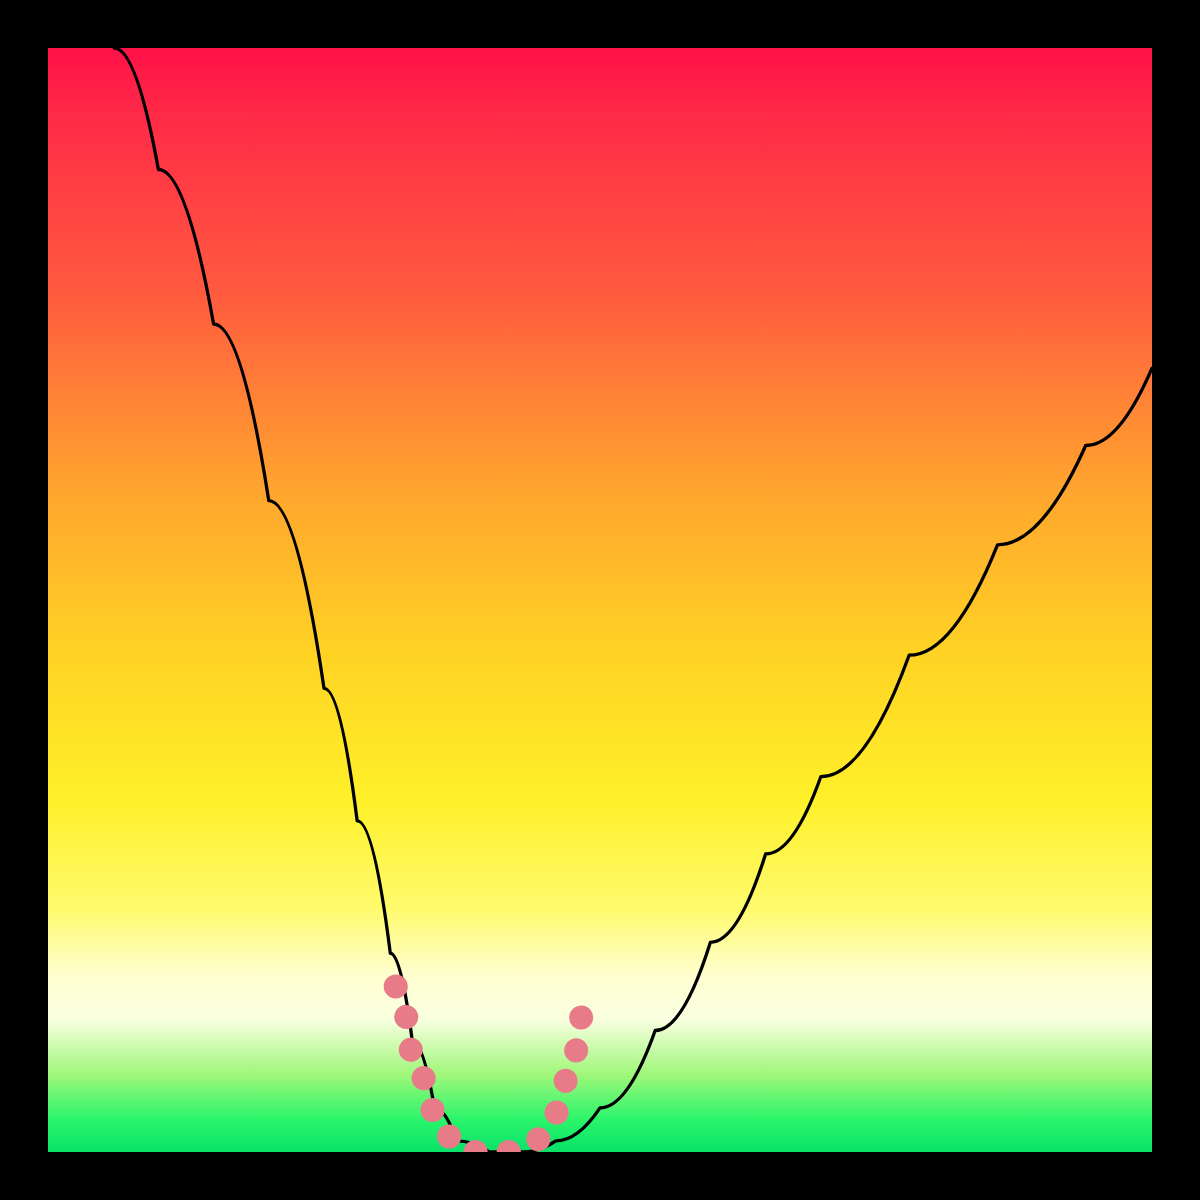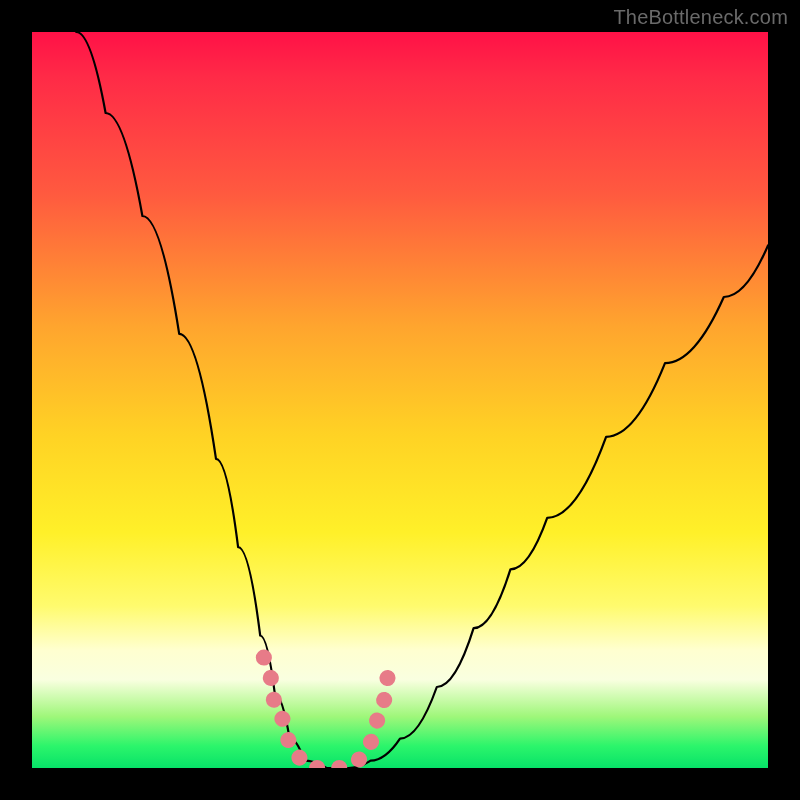--- a/index.html
+++ b/index.html
@@ -57,21 +57,20 @@
     left: 0;
     top: 0;
     width: 736px;
     height: 736px;
   }
 </style>
 </head>
 <body>
 
 <div class="frame">
-  <div class="watermark">TheBottleneck.com</div>
   <div class="plot-area">
     <svg class="curves" viewBox="0 0 736 736" preserveAspectRatio="none">
       <g id="series-container">
           <path d="M 44.2 0.0 Q 58.9 0.0 73.6 81.0 Q 92.0 81.0 110.4 184.0 Q 128.8 184.0 147.2 301.8 Q 165.6 301.8 184.0 426.9 Q 195.0 426.9 206.1 515.2 Q 217.1 515.2 228.2 603.5 Q 235.5 603.5 242.9 662.4 Q 250.2 662.4 257.6 706.6 Q 265.0 706.6 272.3 728.6 Q 283.4 728.6 294.4 736.0 Q 305.4 736.0 316.5 736.0 Q 327.5 736.0 338.6 728.6 Q 353.3 728.6 368.0 706.6 Q 386.4 706.6 404.8 655.0 Q 423.2 655.0 441.6 596.2 Q 460.0 596.2 478.4 537.3 Q 496.8 537.3 515.2 485.8 Q 544.6 485.8 574.1 404.8 Q 603.5 404.8 633.0 331.2 Q 662.4 331.2 691.8 265.0 Q 713.9 265.0 736.0 213.4" fill="none" stroke="#000000" stroke-width="2.2" stroke-linecap="round" stroke-linejoin="round"></path>
           <path d="M 231.8 625.6 Q 237.4 625.6 242.9 677.1 Q 250.2 677.1 257.6 713.9 Q 263.1 713.9 268.6 728.6 Q 274.2 728.6 279.7 736.0 Q 287.0 736.0 294.4 736.0 Q 301.8 736.0 309.1 736.0 Q 316.5 736.0 323.8 728.6 Q 329.4 728.6 334.9 713.9 Q 340.4 713.9 345.9 684.5 Q 351.4 684.5 357.0 633.0" fill="none" stroke="#e77b88" stroke-width="16" stroke-linecap="round" stroke-linejoin="round" stroke-dasharray="0.1 22"></path>
         </g>
     </svg>
   </div>
 </div>
 

